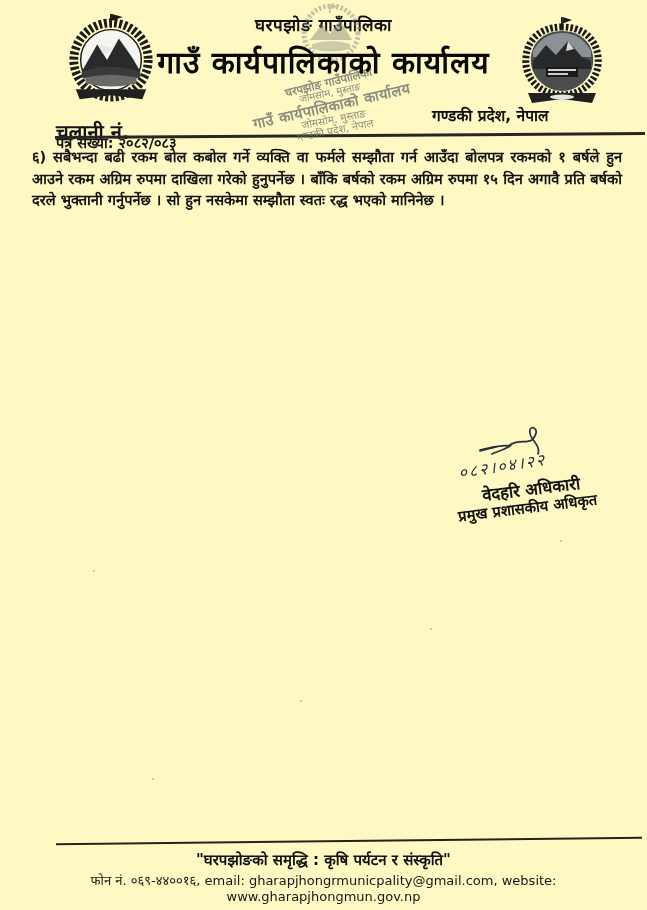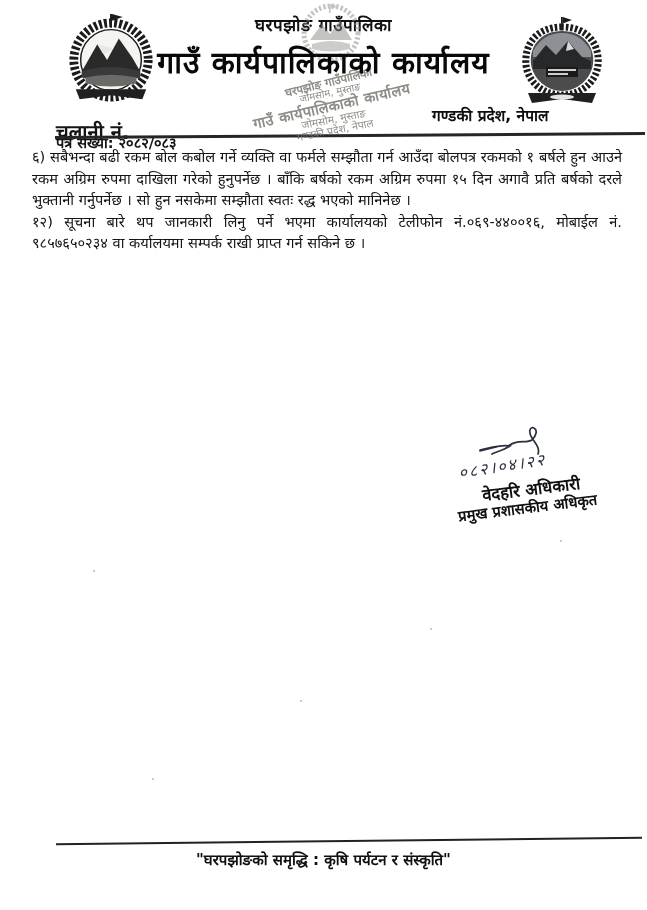--- a/index.html
+++ b/index.html
@@ -1,20 +1,20 @@
 <!DOCTYPE html>
 <html><head>
 <meta charset="utf-8">
 <style>
   html,body{margin:0;padding:0;background:#e8e8e6;}
   .page{
     position:relative;
     width:647px;height:910px;
     margin:0 auto;
-    background:#ffffff;
+    background:#fef9c3;
     overflow:hidden;
     font-family:"DejaVu Sans", sans-serif;
     color:#171717;
   }
   
   .emblem{position:absolute;}
   .emblem-left{left:62px;top:13px;width:98px;height:92px;}
   .emblem-right{left:516px;top:17px;width:92px;height:88px;}
   .muni-name{
     position:absolute;left:0;top:13px;width:100%;
@@ -43,20 +43,21 @@
   .province{position:absolute;left:432px;top:104px;font-size:15.5px;font-weight:bold;color:#0e0e0e;}
   .rule-top{
     position:absolute;left:55px;top:134px;width:590px;height:2.6px;
     background:#262626;transform:rotate(-0.4deg);
   }
   
   .body-text{
     position:absolute;left:32px;top:146px;width:590px;
     font-size:14.6px;line-height:21.6px;color:#141414;
     text-align:justify;
+    font-weight:bold;
   }
   .body-text p{margin:0;}
   
   .sig-squiggle{position:absolute;left:476px;top:424px;width:78px;height:34px;}
   .sig-date{
     position:absolute;left:458px;top:453px;width:110px;
     font-size:16px;color:#2a3040;transform:rotate(-9deg);
     letter-spacing:2px;font-style:italic;
   }
   .sig-name{
@@ -155,32 +156,32 @@
   </div>
 
   <div class="letter-no">पत्र संख्या: २०८२/०८३</div>
   <div class="chalani">चलानी नं.</div>
   <div class="province">गण्डकी प्रदेश, नेपाल</div>
 
   <div class="rule-top"></div>
 
   <div class="body-text">
     <p>६) सबैभन्दा बढी रकम बोल कबोल गर्ने व्यक्ति वा फर्मले सम्झौता गर्न आउँदा बोलपत्र रकमको १ बर्षले हुन आउने रकम अग्रिम रुपमा दाखिला गरेको हुनुपर्नेछ । बाँकि बर्षको रकम अग्रिम रुपमा १५ दिन अगावै प्रति बर्षको दरले भुक्तानी गर्नुपर्नेछ । सो हुन नसकेमा सम्झौता स्वतः रद्ध भएको मानिनेछ ।</p>
-    <p>१२) सूचना बारे थप जानकारी लिनु पर्ने भएमा कार्यालयको टेलीफोन नं.०६९-४४००१६, मोबाईल नं. ९८५७६५०२३४ वा कर्यालयमा सम्पर्क राखी प्राप्त गर्न सकिने छ ।</p>
   </div>
 
   <svg class="sig-squiggle" viewBox="0 0 78 34">
     <path d="M4 26 C14 24 26 20 34 22 C28 26 20 28 16 30 M30 24 C40 14 50 20 56 16 C60 12 62 6 58 4 C54 2 52 8 56 14 C60 20 64 24 62 30" fill="none" stroke="#2a3040" stroke-width="1.7" stroke-linecap="round"></path>
     <path d="M4 27 L20 23" fill="none" stroke="#2a3040" stroke-width="1.7" stroke-linecap="round"></path>
   </svg>
   <div class="sig-date">०८२।०४।२२</div>
   <div class="sig-name">वेदहरि अधिकारी</div>
   <div class="sig-title">प्रमुख प्रशासकीय अधिकृत</div>
 
   <div class="rule-bottom"></div>
   <div class="slogan">"घरपझोङको समृद्धि : कृषि पर्यटन र संस्कृति"</div>
+  <div class="contact">फोन नं. ०६९-४४००१६, email: gharapjhongrmunicpality@gmail.com,  website: www.gharapjhongmun.gov.np</div>
 
   <div class="speck" style="left:93px;top:570px;"></div>
   <div class="speck" style="left:430px;top:628px;"></div>
   <div class="speck" style="left:152px;top:778px;"></div>
   <div class="speck" style="left:560px;top:540px;"></div>
   <div class="speck" style="left:300px;top:700px;"></div>
 </div>
 
 </body></html>

